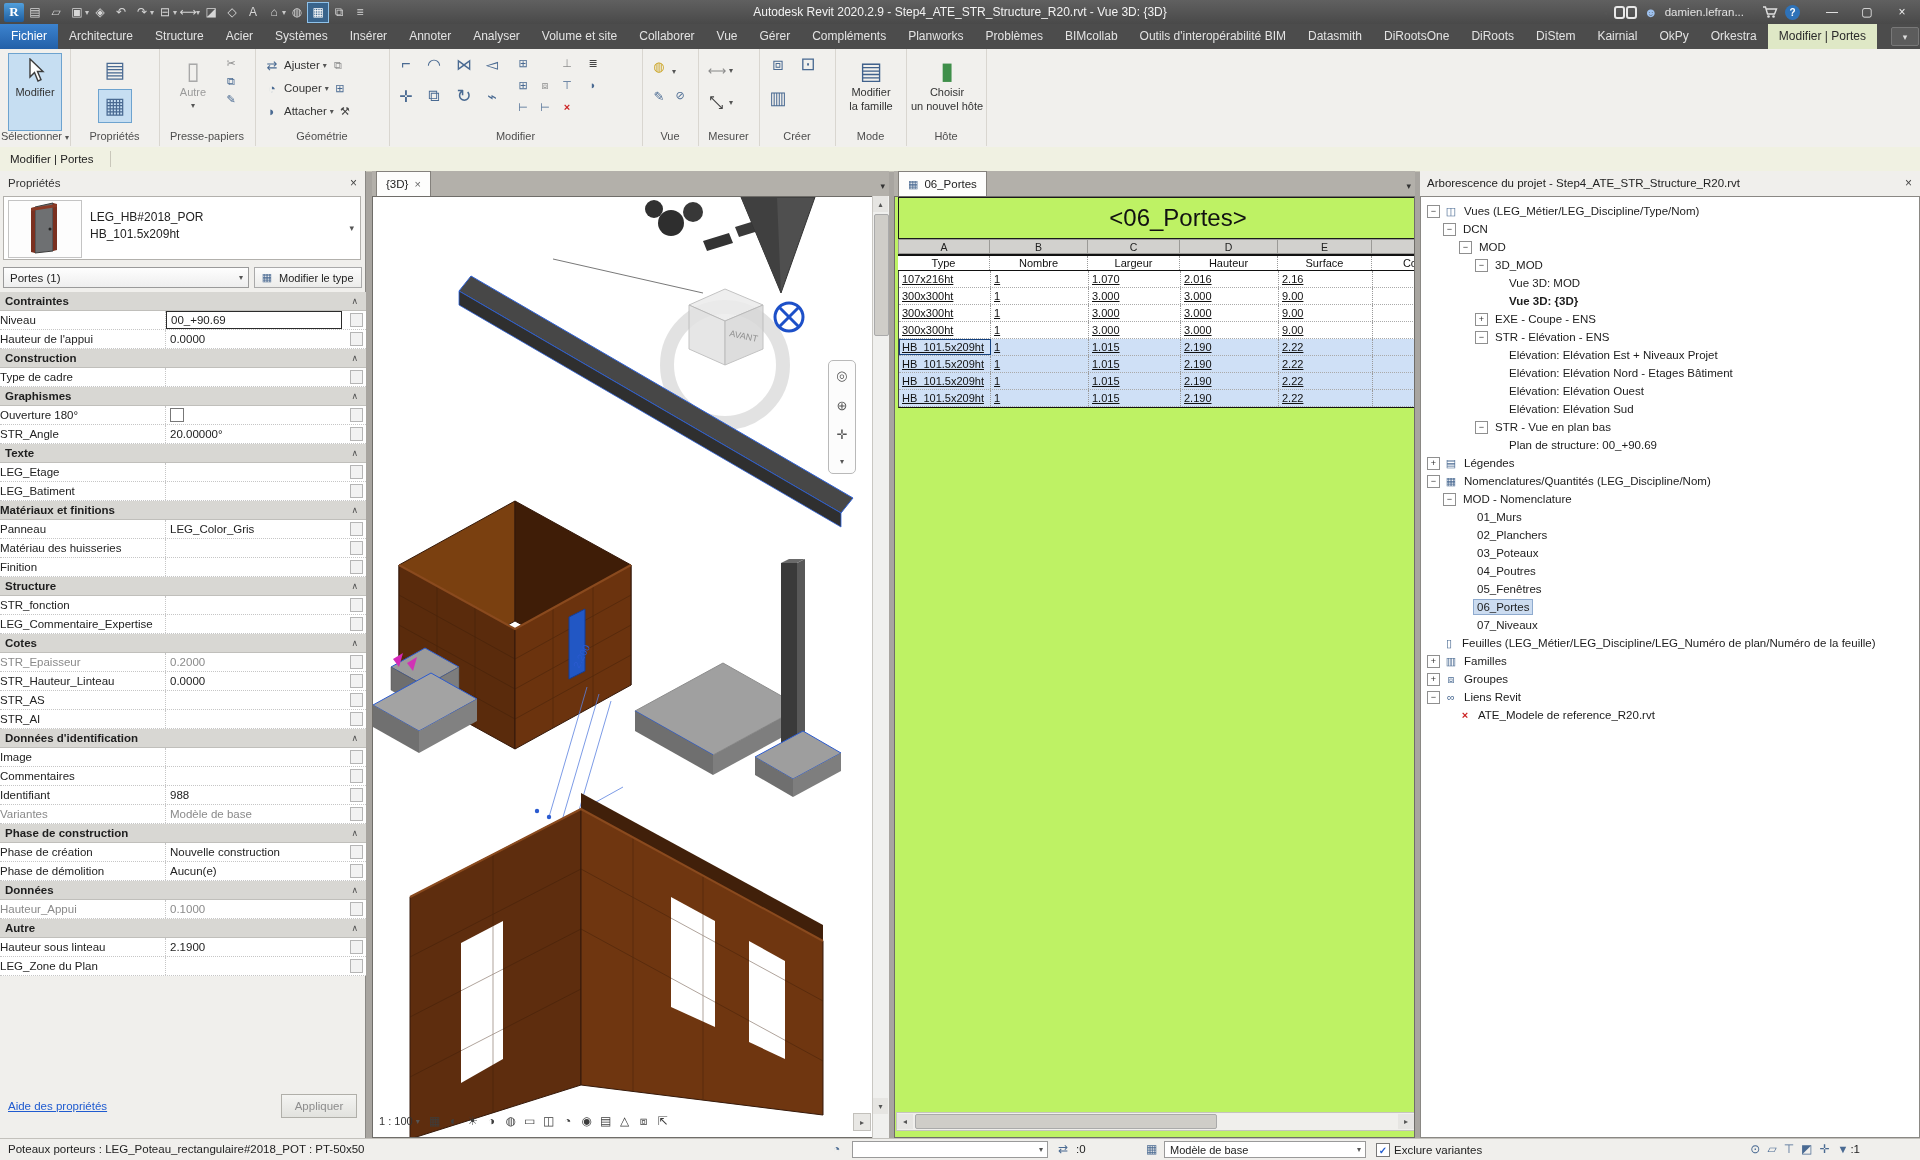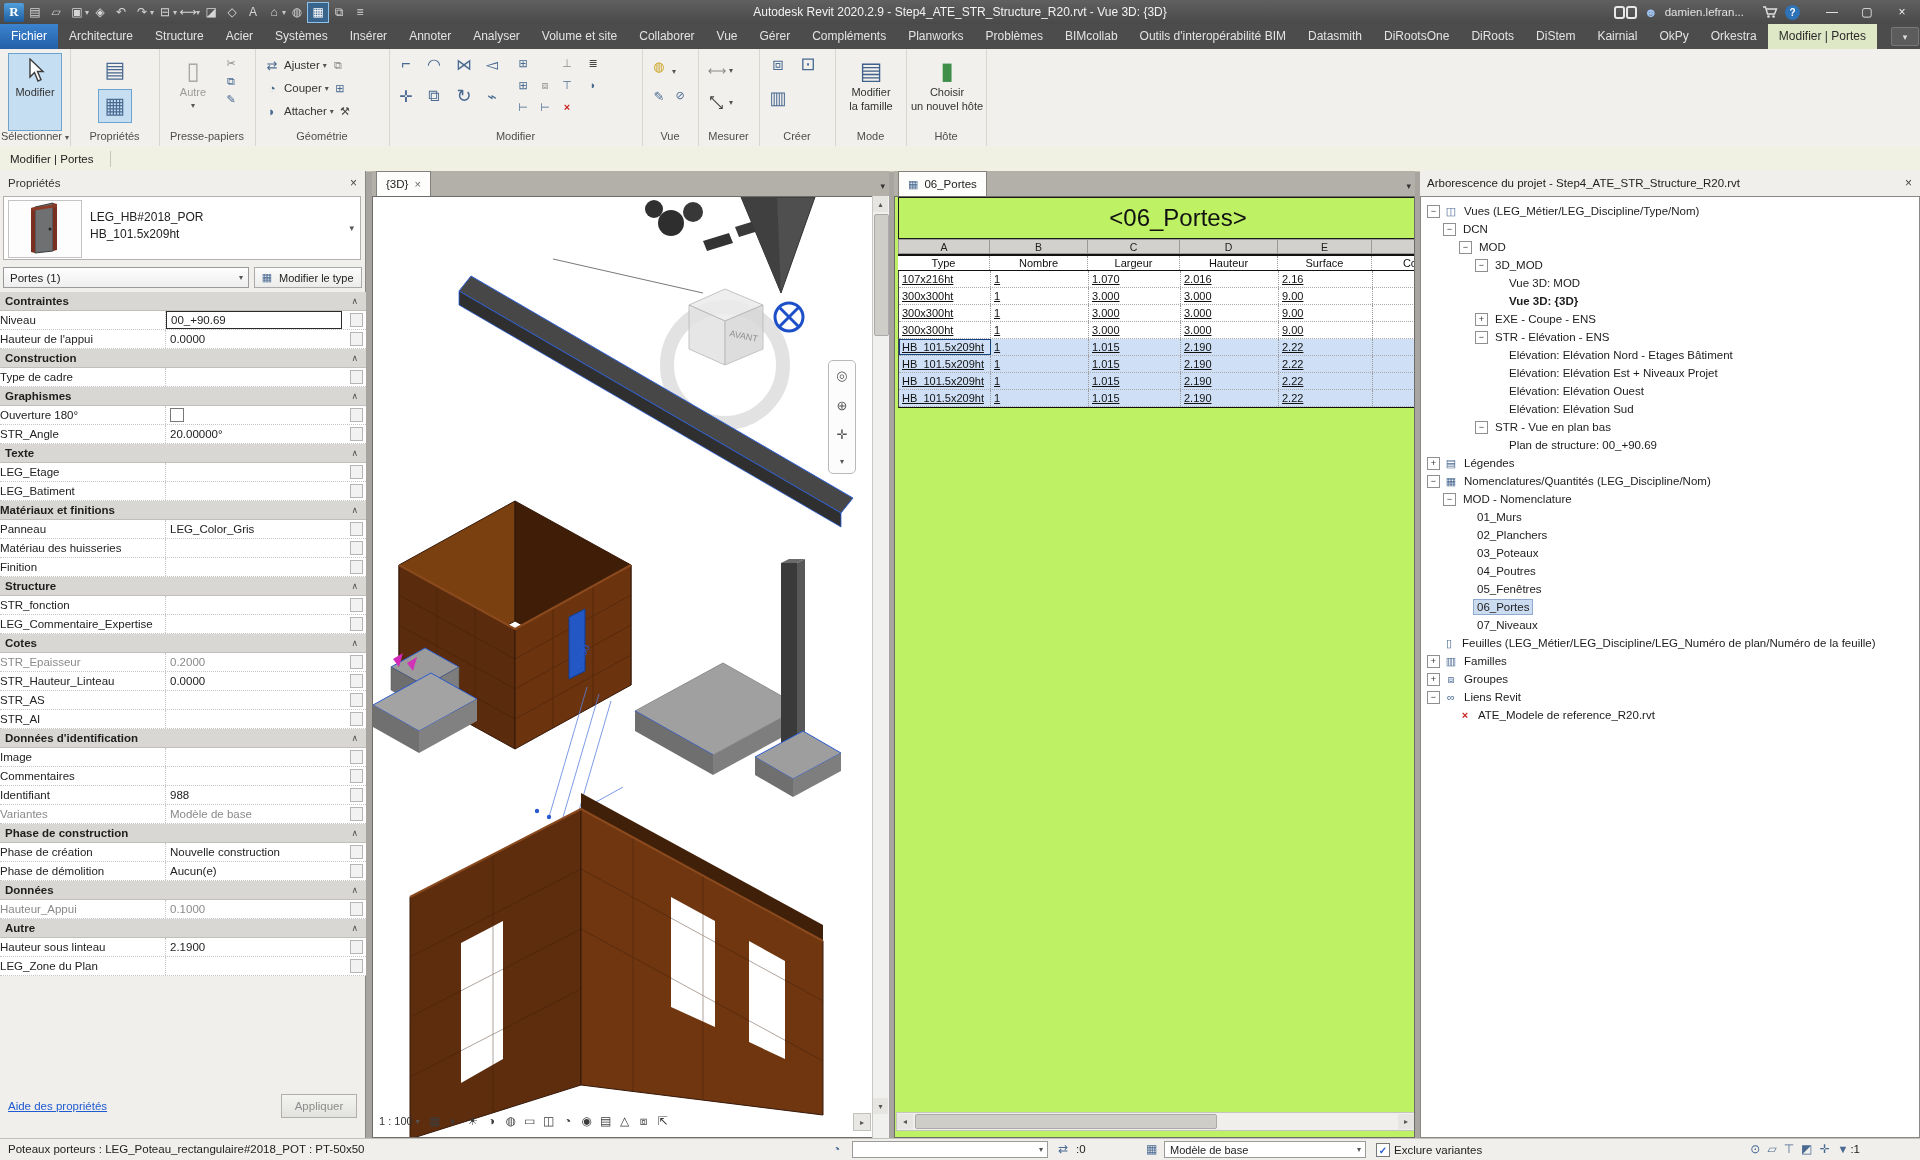--- a/index.html
+++ b/index.html
@@ -840,25 +840,25 @@
           <div class="titem" style="padding-left: 54px;">
             <span class="texp">+</span>
             <span class="tlabel">EXE - Coupe - ENS</span>
           </div>
           <div class="titem" style="padding-left: 54px;">
             <span class="texp">−</span>
             <span class="tlabel">STR - Elévation - ENS</span>
           </div>
           <div class="titem" style="padding-left: 70px;">
             <span class="texp-sp"></span>
+            <span class="tlabel">Elévation: Elévation Est + Niveaux Projet</span>
+          </div>
+          <div class="titem" style="padding-left: 70px;">
+            <span class="texp-sp"></span>
             <span class="tlabel">Elévation: Elévation Nord - Etages Bâtiment</span>
-          </div>
-          <div class="titem" style="padding-left: 70px;">
-            <span class="texp-sp"></span>
-            <span class="tlabel">Elévation: Elévation Est + Niveaux Projet</span>
           </div>
           <div class="titem" style="padding-left: 70px;">
             <span class="texp-sp"></span>
             <span class="tlabel">Elévation: Elévation Ouest</span>
           </div>
           <div class="titem" style="padding-left: 70px;">
             <span class="texp-sp"></span>
             <span class="tlabel">Elévation: Elévation Sud</span>
           </div>
           <div class="titem" style="padding-left: 54px;">

